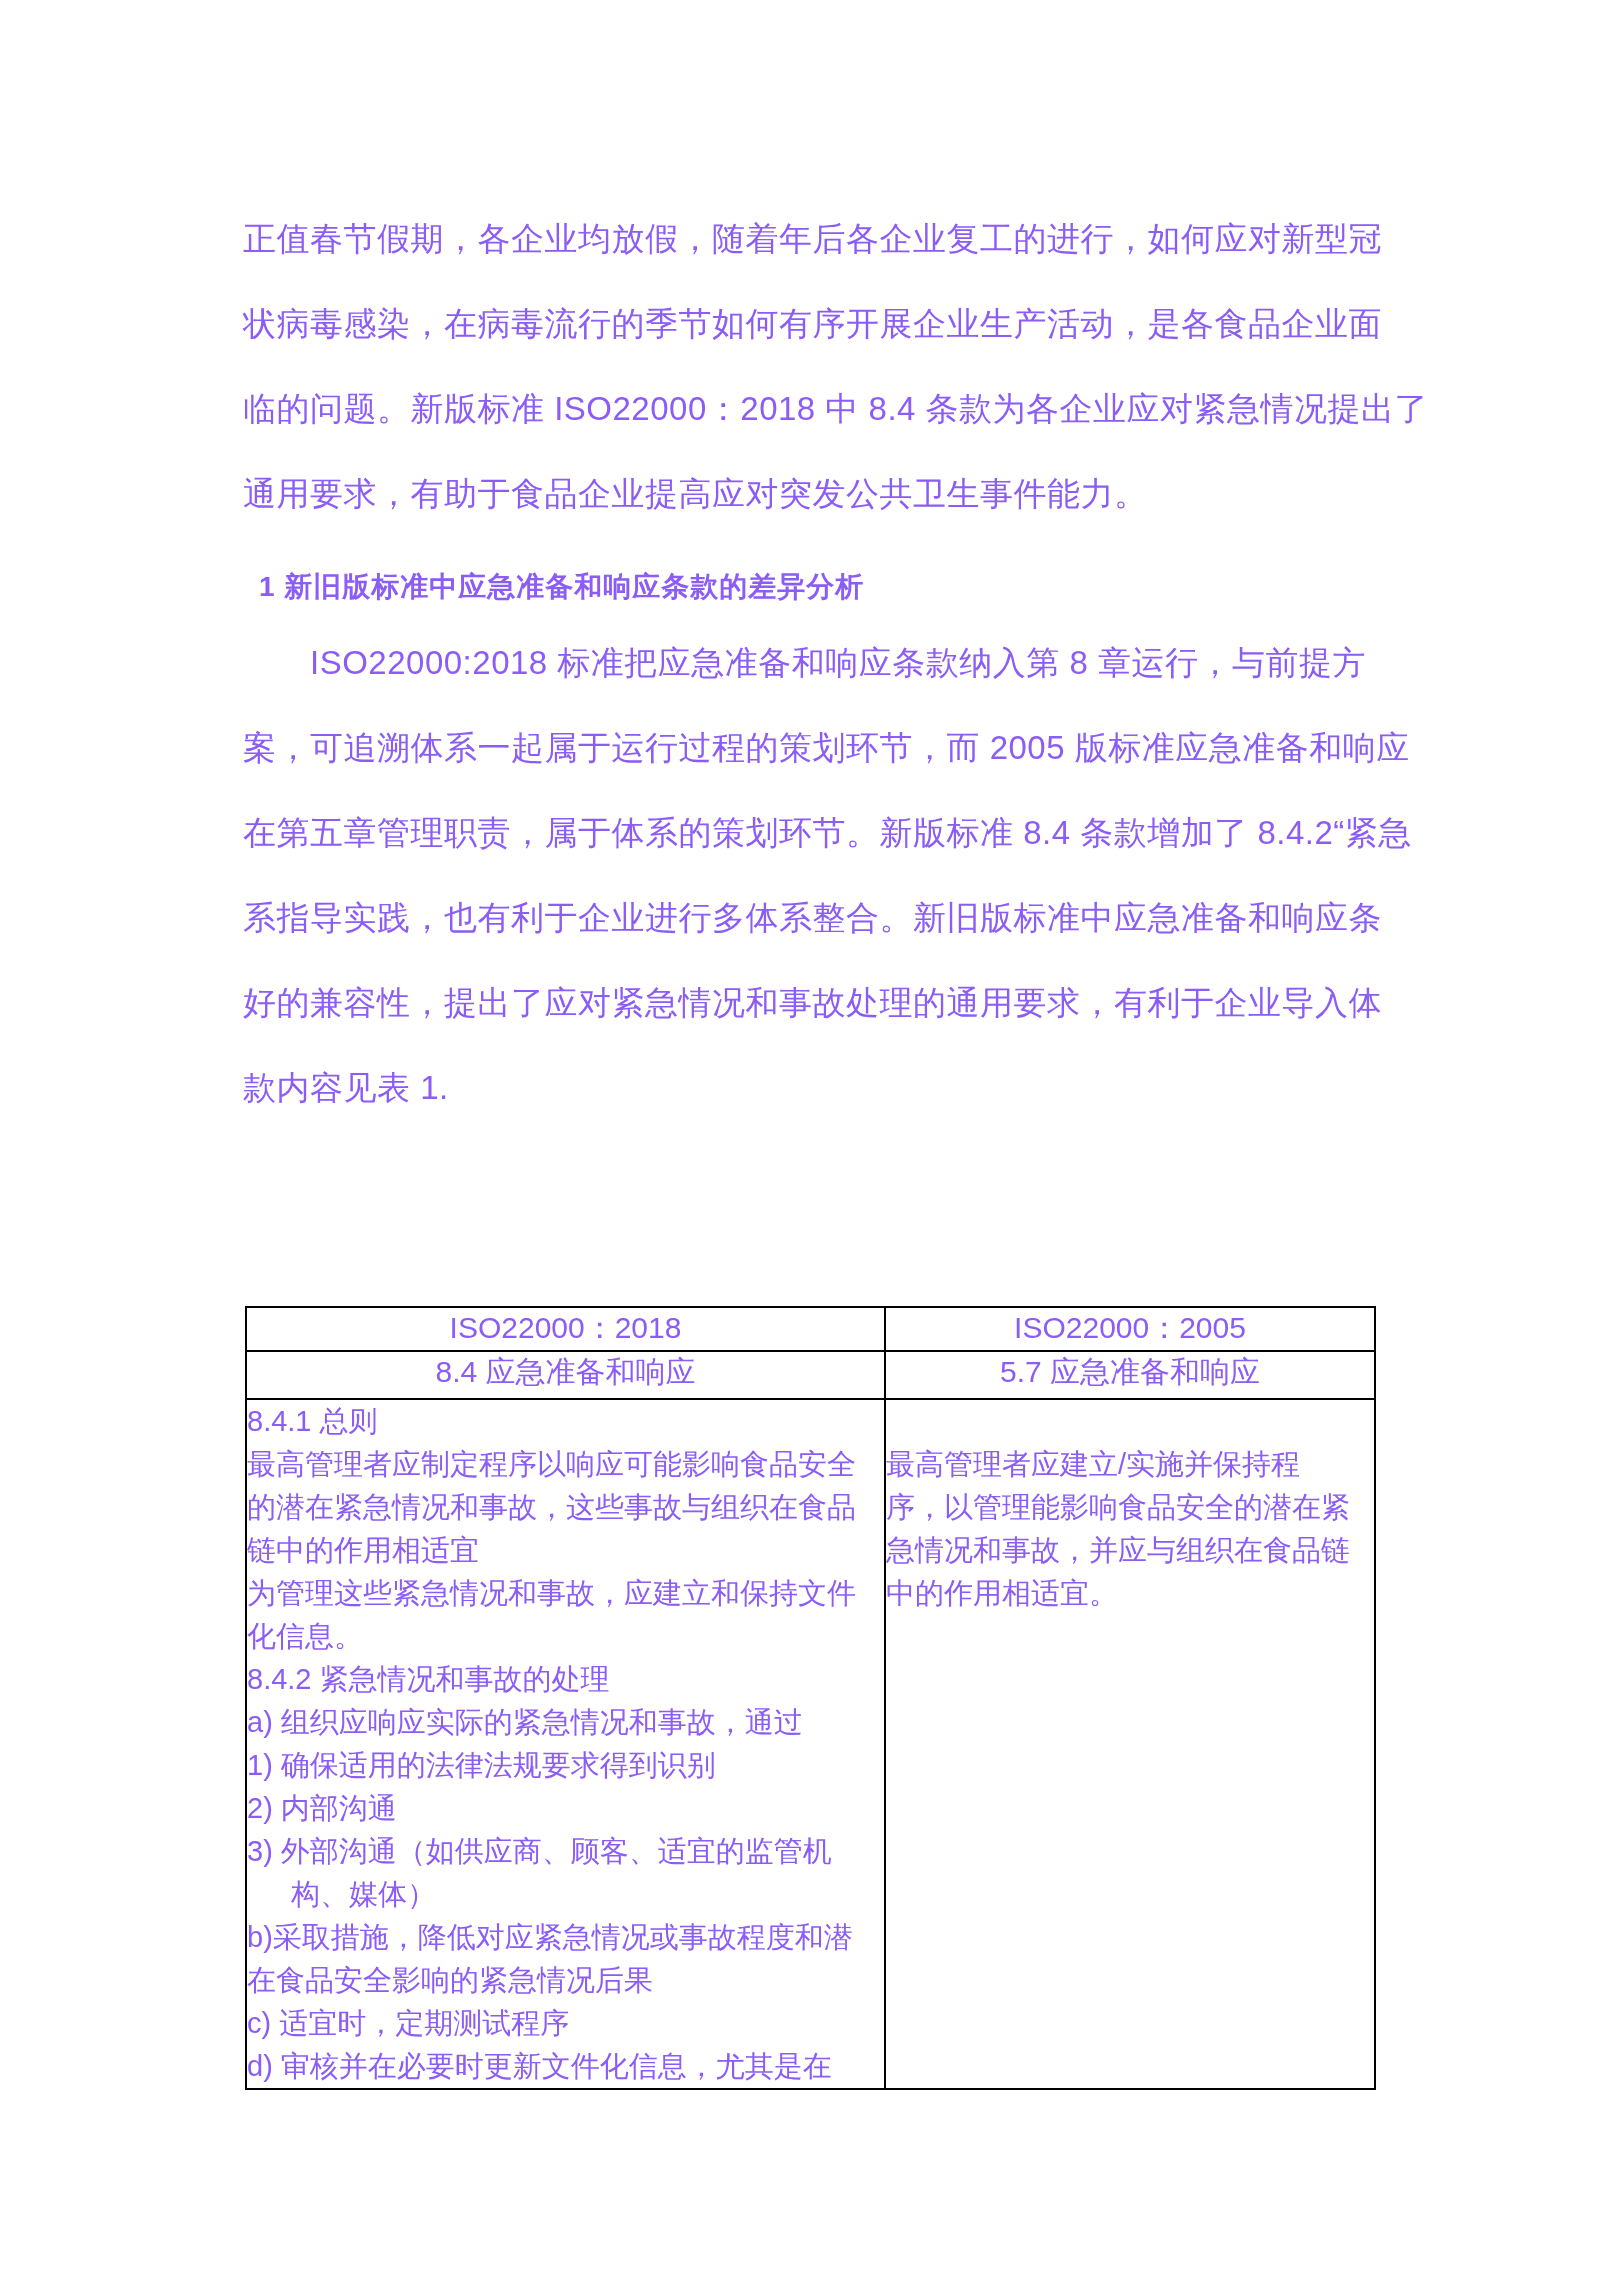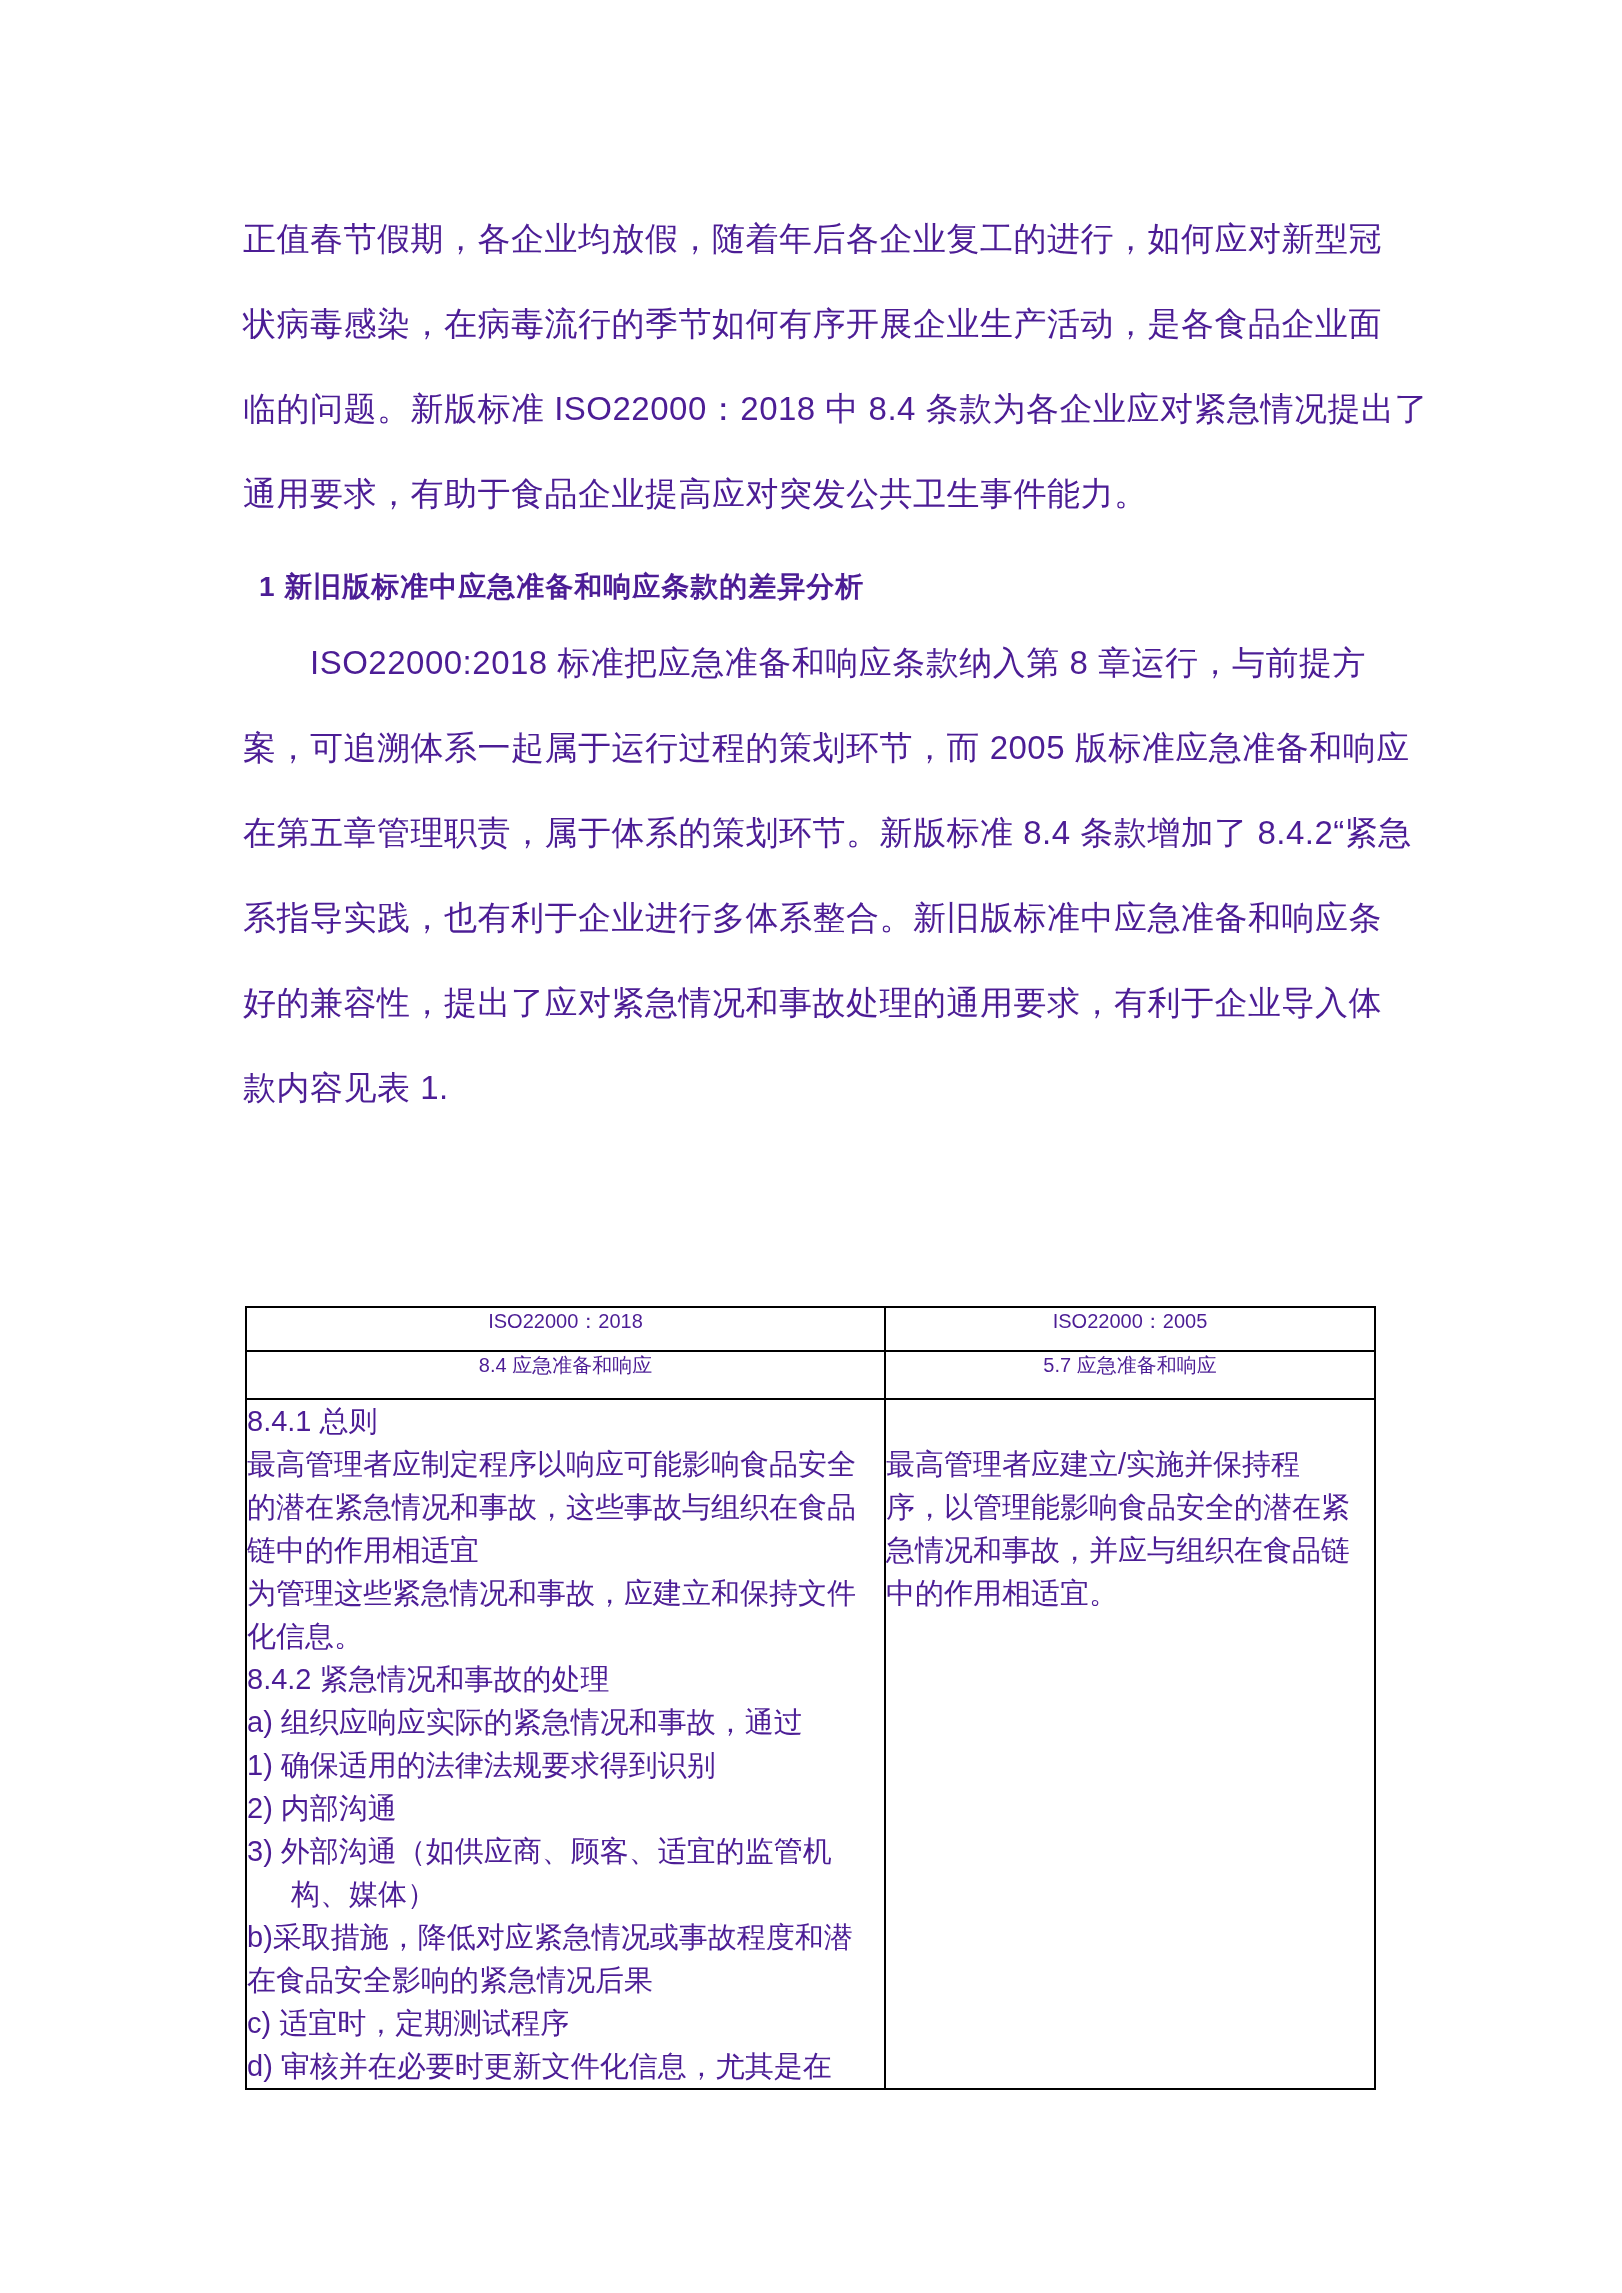--- a/index.html
+++ b/index.html
@@ -1,21 +1,21 @@
 <!DOCTYPE html>
 <html><head>
 <meta charset="utf-8">
 <style>
   html, body { margin: 0; padding: 0; background: #ffffff; }
   .page {
     position: relative;
     width: 1622px;
     height: 2294px;
     background: #ffffff;
-    color: #4c1d95;
+    color: #8b5cf6;
     font-family: "Liberation Sans", "DejaVu Sans", sans-serif;
     overflow: hidden;
   }
   
   .para { position: absolute; left: 243px; width: 1141px; }
   .para .bline {
     line-height: 85px;
     min-height: 85px;
     font-size: 33px;
     white-space: nowrap;
@@ -50,21 +50,21 @@
     border: 2px solid #000000;
     padding: 0;
     vertical-align: top;
   }
   col.c-new { width: 56.6%; }
   col.c-old { width: 43.4%; }
   td.hcell {
     height: 42px;
     text-align: center;
     vertical-align: middle;
-    font-size: 20px;
+    font-size: 30px;
     white-space: nowrap;
   }
   tr.clause-row td.hcell { height: 46px; }
   td.bcell { padding: 4.9px 11.8px 6.9px 11.8px; }
   .tline {
     font-size: 29px;
     line-height: 43px;
     min-height: 43px;
     white-space: nowrap;
   }

